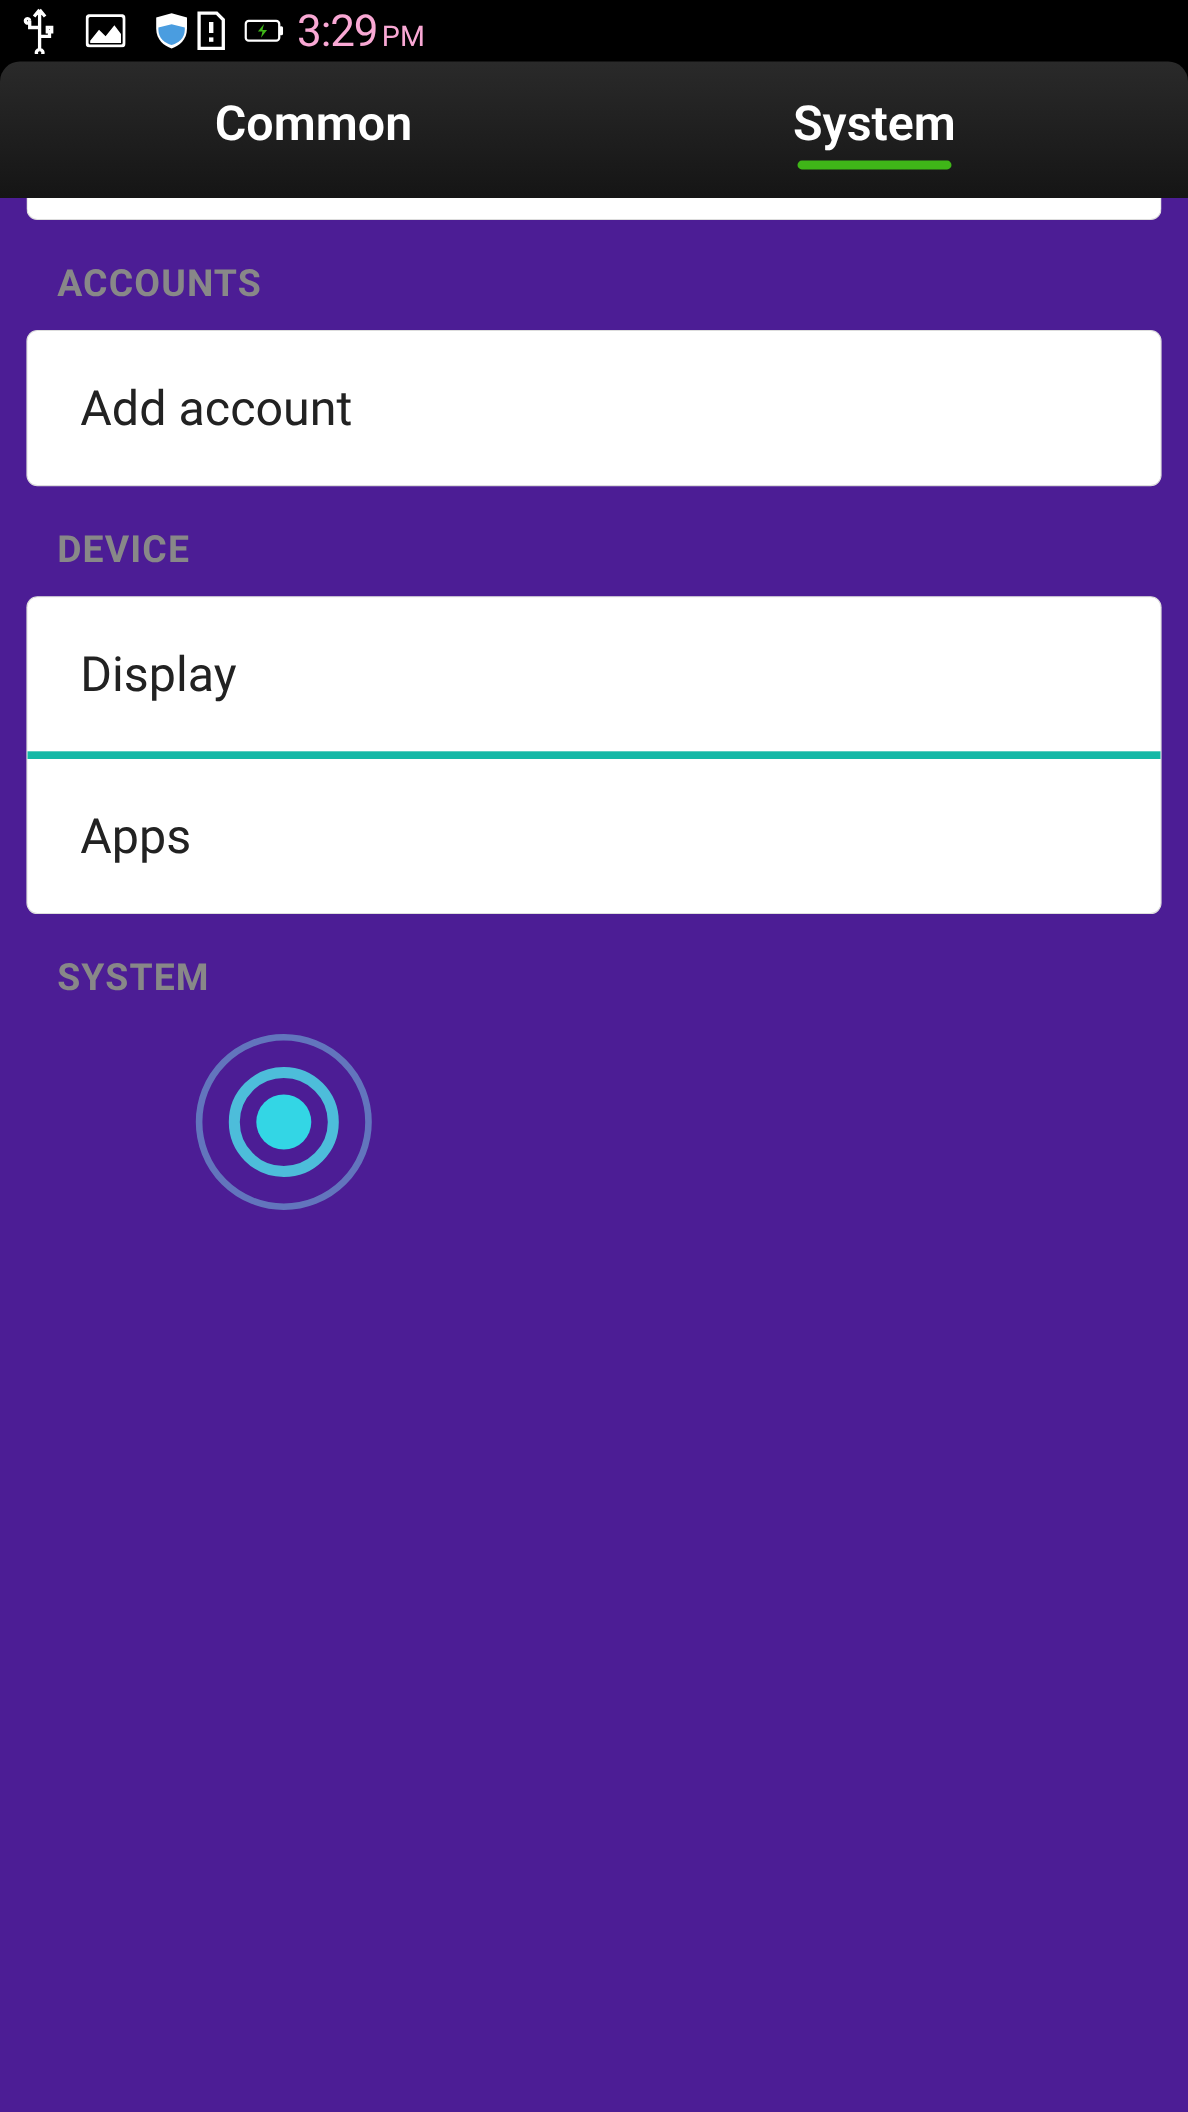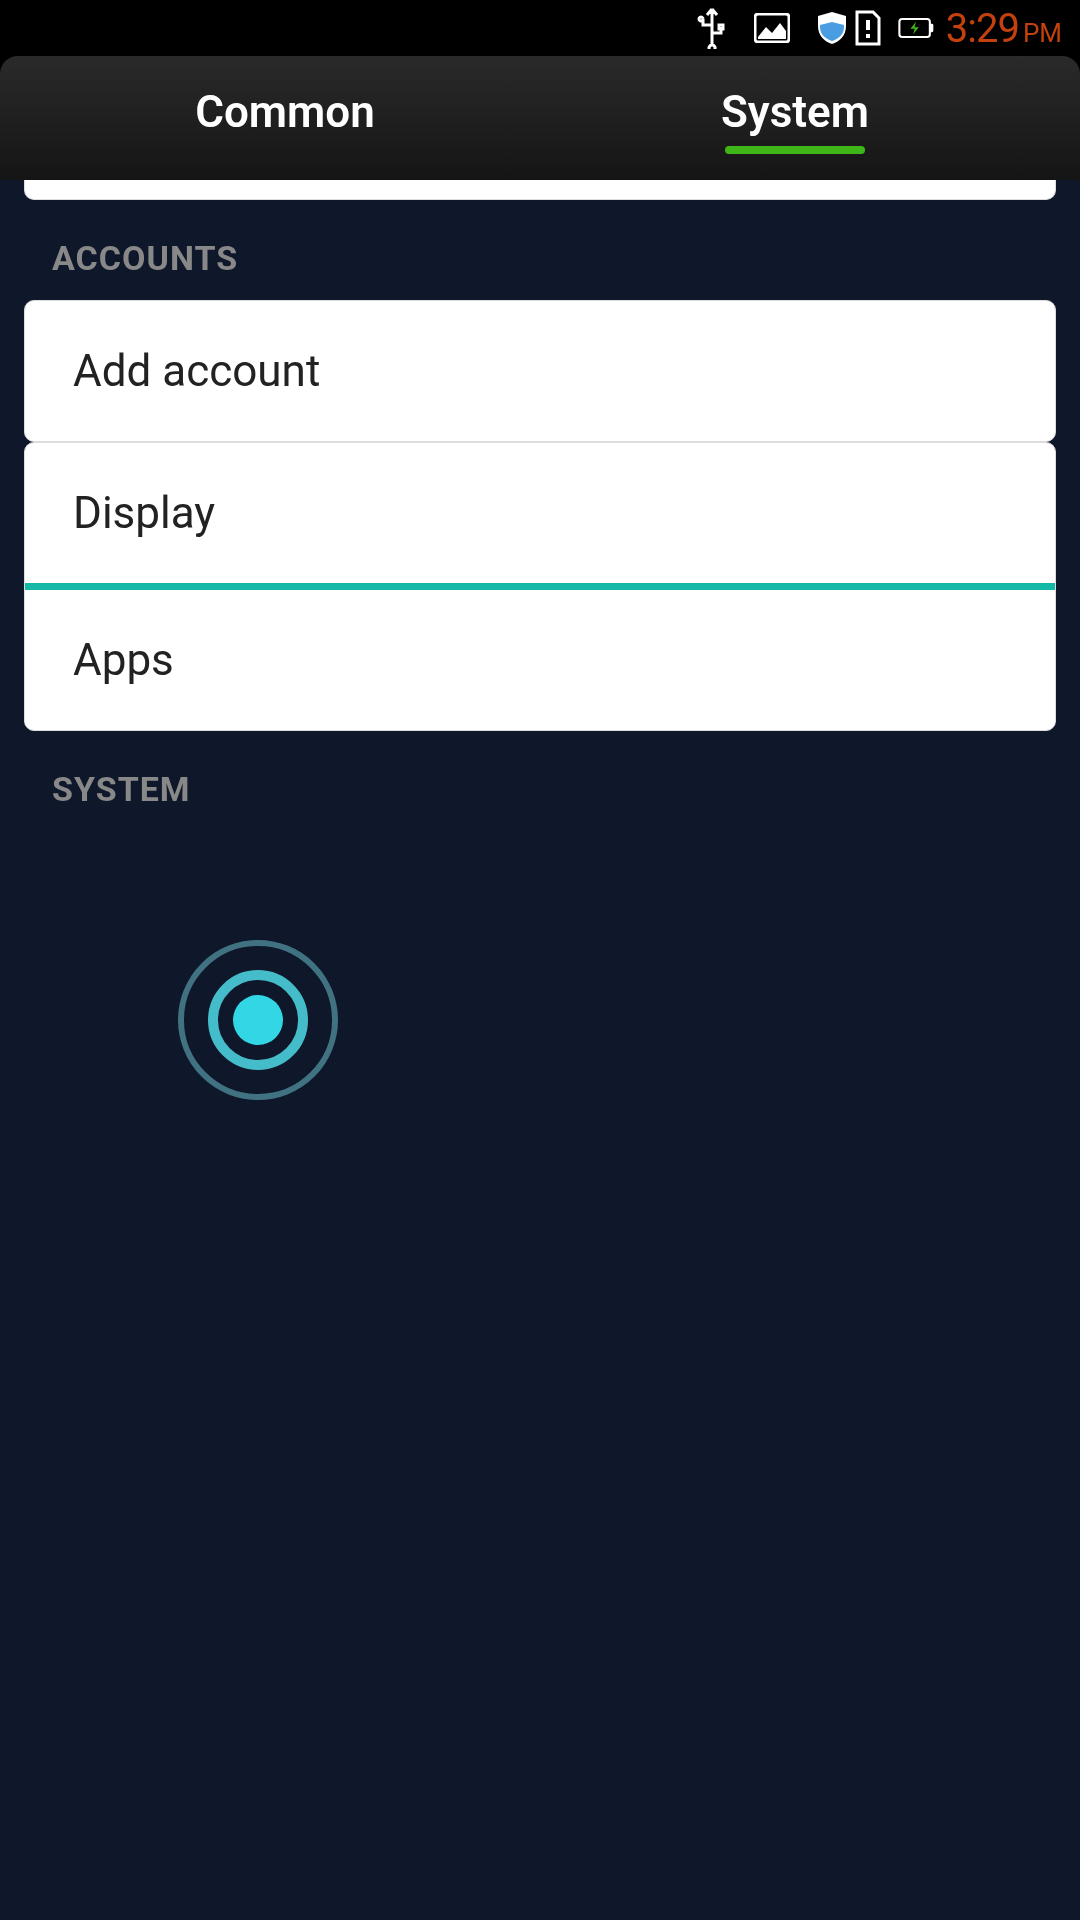--- a/index.html
+++ b/index.html
@@ -14,24 +14,24 @@
       background: #000;
       overflow: hidden;
       position: relative;
     }
     
     
     .status-bar {
       height: 56px;
       background: #000;
       display: flex;
-      justify-content: flex-end;
+      justify-content: flex-start;
       align-items: center;
       padding: 0 18px;
-      color: #c2410c;
+      color: #f9a8d4;
     }
     .status-left {
       display: flex;
       align-items: center;
       gap: 24px;
     }
     .status-right {
       display: flex;
       align-items: center;
       gap: 12px;
@@ -82,21 +82,21 @@
       left: 50%;
       transform: translateX(-50%);
       width: 140px;
       height: 8px;
       background: #3fb618;
       border-radius: 4px;
     }
     
     
     .content {
-      background: #0f172a;
+      background: #4c1d95;
       height: calc(1920px - 56px - 124px);
       overflow-y: auto;
       position: relative;
     }
     
     
     .card-fragment {
       background: #fff;
       height: 20px;
       margin: 0 24px;
@@ -217,20 +217,21 @@
 </div>
 
 <div class="content">
   <div class="card-fragment"></div>
 
   <div class="section-header">ACCOUNTS</div>
   <div class="card">
     <div class="list-item">Add account</div>
   </div>
 
+  <div class="section-header">DEVICE</div>
   <div class="card">
     <div class="list-item">Display</div>
     <div class="list-item">Apps</div>
   </div>
 
   <div class="section-header">SYSTEM</div>
 
   <div class="touch-ripple">
     <div class="ripple-ring ripple-3"></div>
     <div class="ripple-ring ripple-2"></div>

